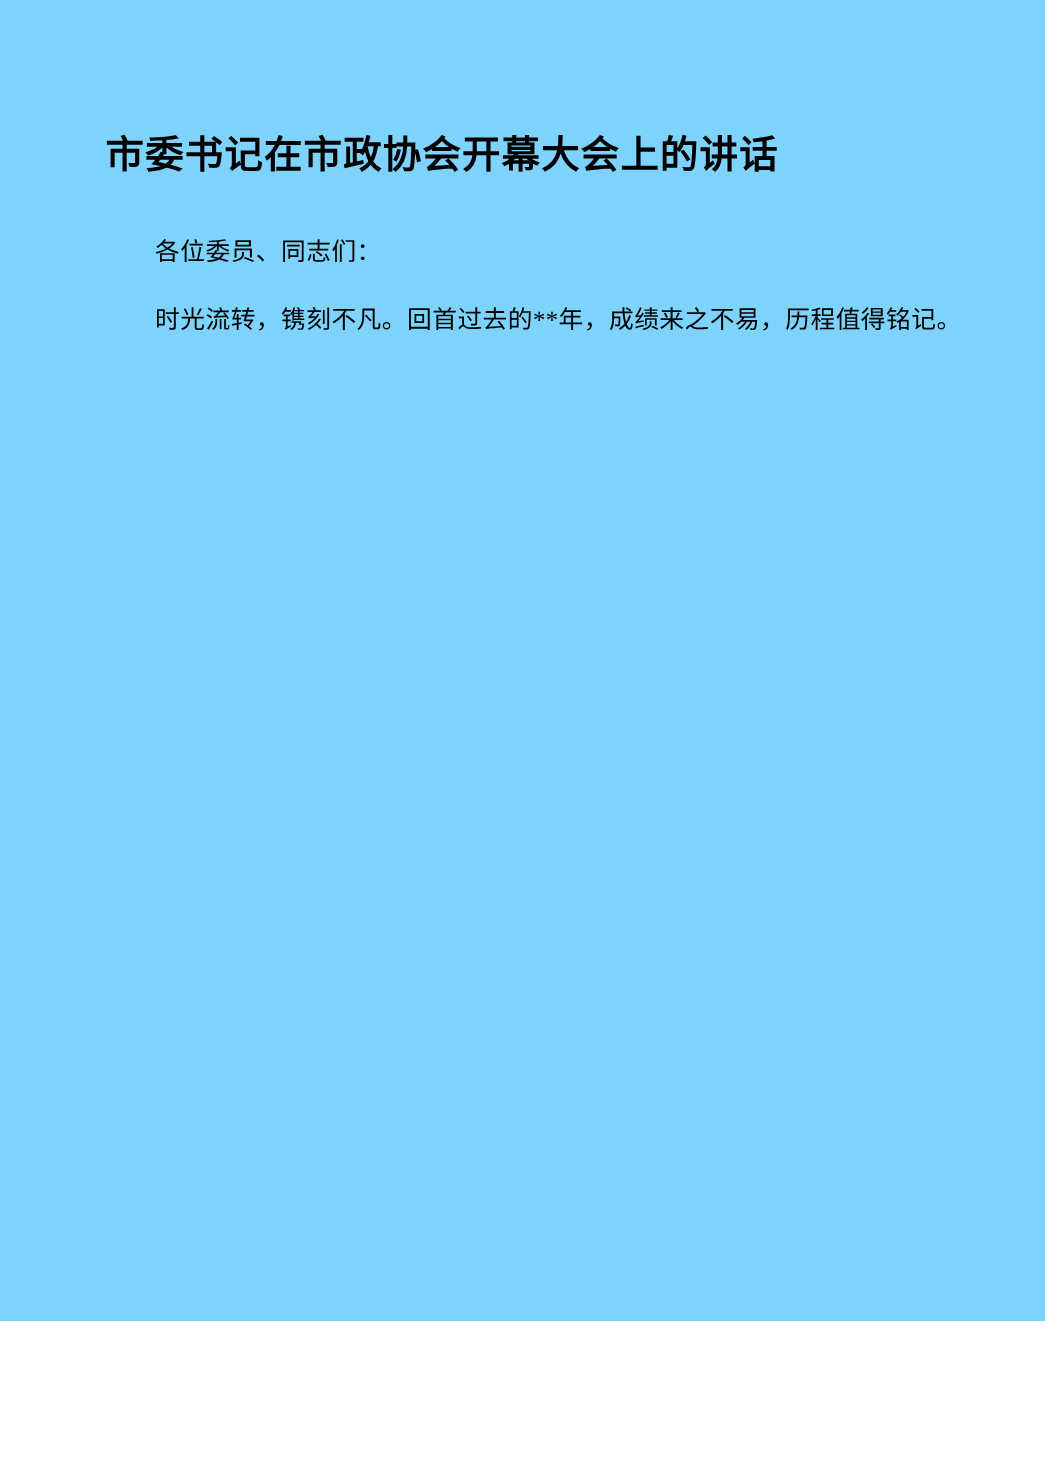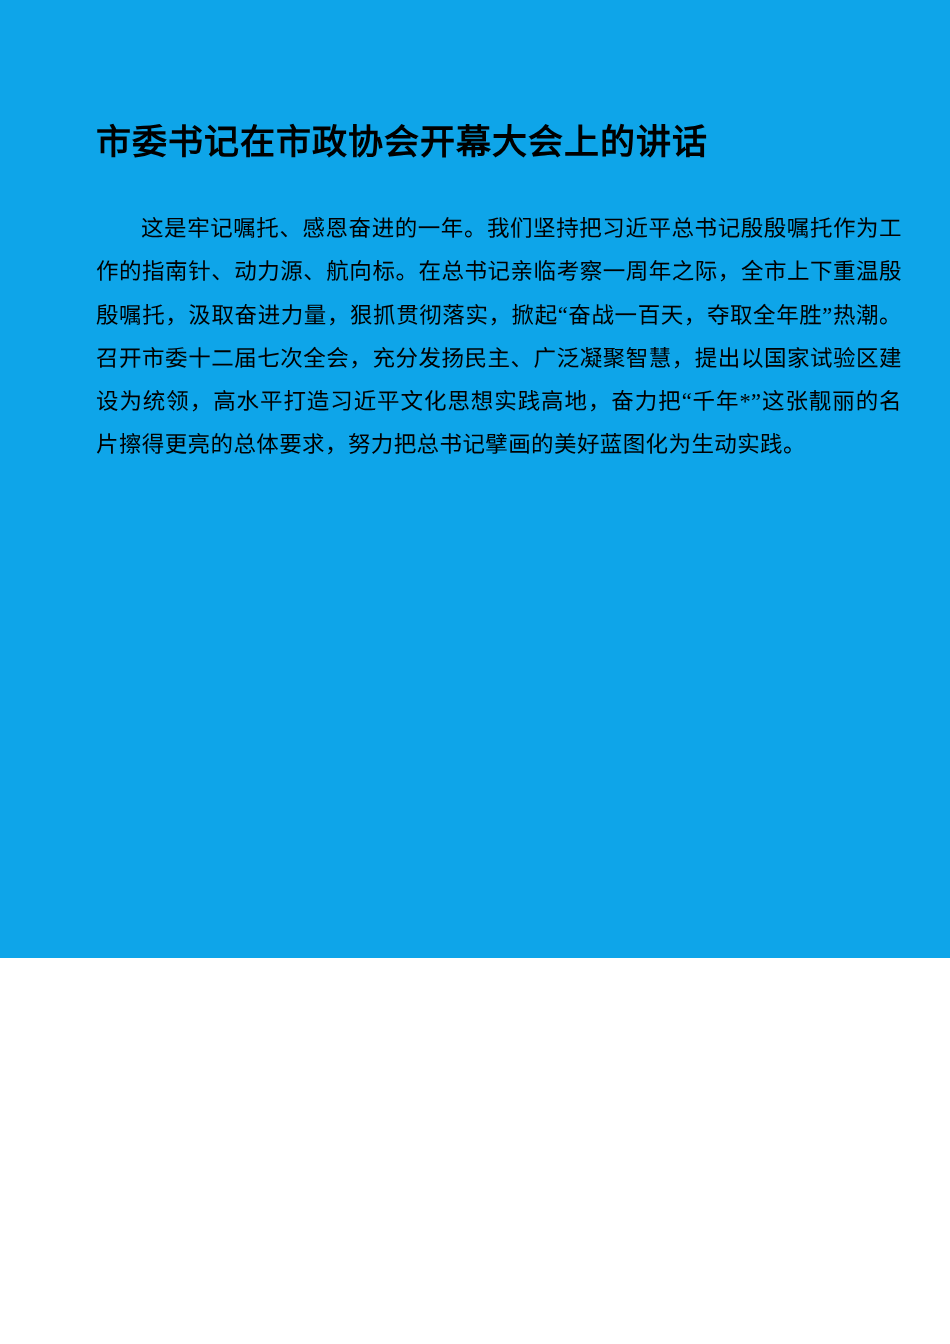--- a/index.html
+++ b/index.html
@@ -2,22 +2,22 @@
 <html lang="zh-CN"><head>
 <meta charset="utf-8">
 <style>
   html, body {
     margin: 0;
     padding: 0;
     background: #ffffff;
   }
   .page {
     width: 950px;
-    height: 958px;
-    background: #0ea5e9;
+    height: 1201px;
+    background: #7dd3fc;
     position: relative;
     box-sizing: border-box;
     padding: 118px 48px 40px 96px;
     font-family: "Liberation Serif", "DejaVu Serif", serif;
     color: #000000;
     overflow: hidden;
   }
   .doc-title {
     font-size: 35px;
     font-weight: 700;
@@ -39,14 +39,15 @@
   .para.salutation {
     margin-bottom: 19px;
   }
 </style>
 </head>
 <body>
 
 <div class="page">
   <h1 class="doc-title">市委书记在市政协会开幕大会上的讲话</h1>
 
-  <p class="para">这是牢记嘱托、感恩奋进的一年。我们坚持把习近平总书记殷殷嘱托作为工作的指南针、动力源、航向标。在总书记亲临考察一周年之际，全市上下重温殷殷嘱托，汲取奋进力量，狠抓贯彻落实，掀起“奋战一百天，夺取全年胜”热潮。召开市委十二届七次全会，充分发扬民主、广泛凝聚智慧，提出以国家试验区建设为统领，高水平打造习近平文化思想实践高地，奋力把“千年*”这张靓丽的名片擦得更亮的总体要求，努力把总书记擘画的美好蓝图化为生动实践。</p>
+  <p class="para salutation">各位委员、同志们：</p>
+  <p class="para">时光流转，镌刻不凡。回首过去的**年，成绩来之不易，历程值得铭记。</p>
 </div>
 
 </body></html>

